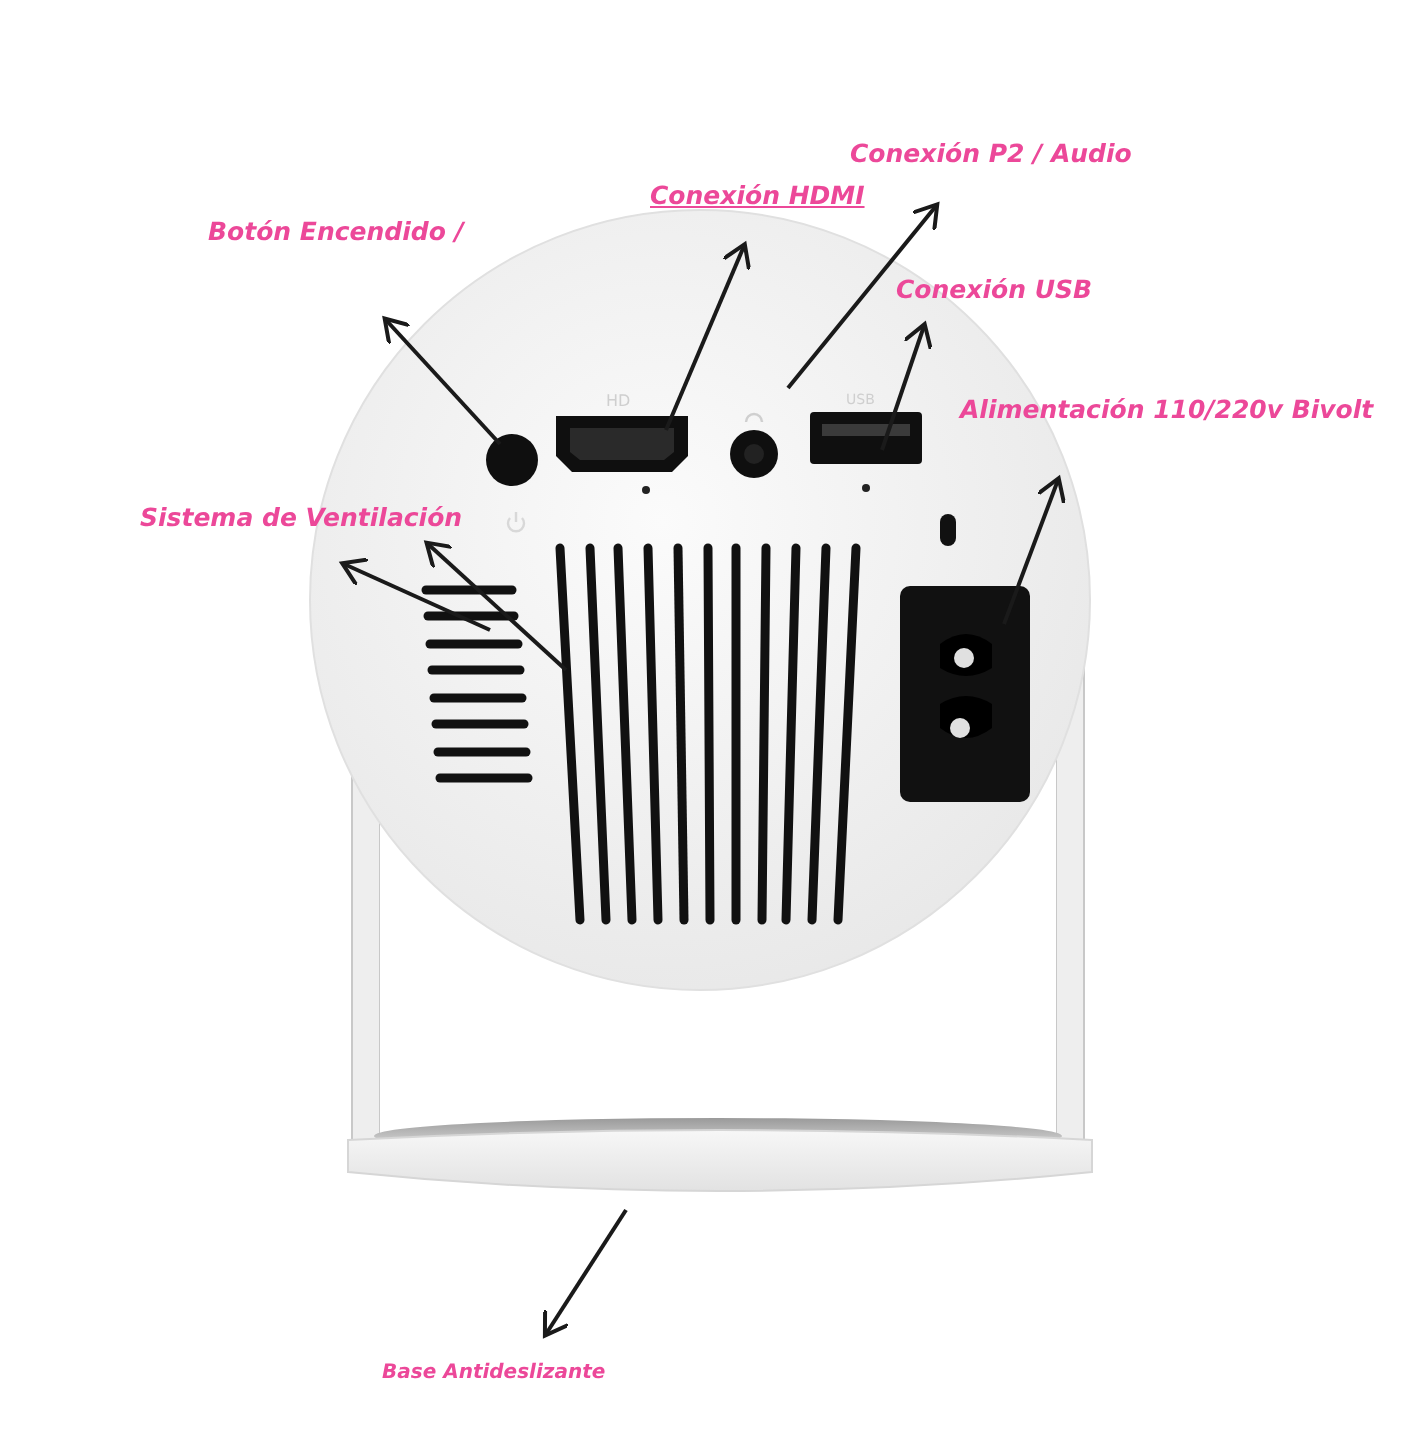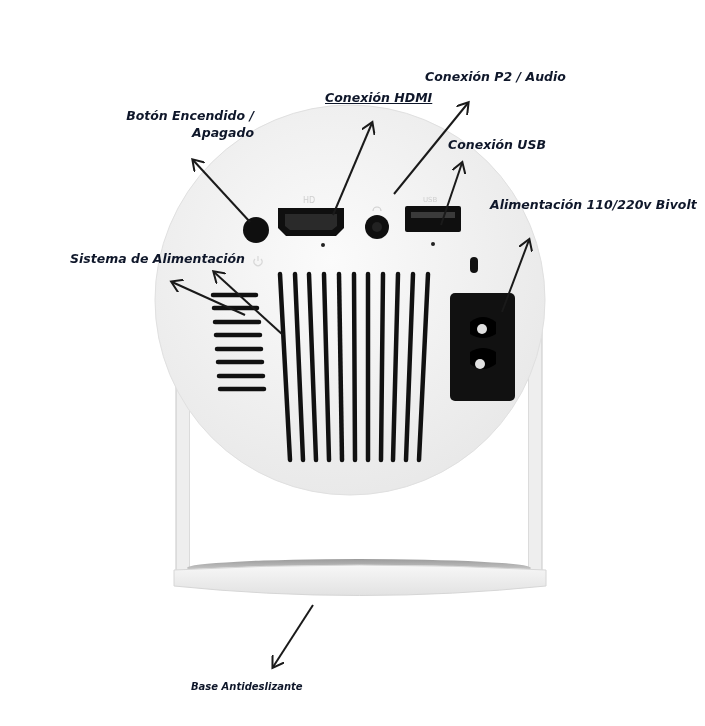--- a/index.html
+++ b/index.html
@@ -4,24 +4,24 @@
 <style>
   html, body { margin: 0; padding: 0; }
   body {
     width: 705px; height: 726px; position: relative; overflow: hidden;
     background: #ffffff;
     font-family: "DejaVu Sans", sans-serif;
   }
   .label {
     position: absolute;
     font-weight: bold; font-style: italic;
-    color: #0f172a; font-size: 12.5px; line-height: 17px;
+    color: #ec4899; font-size: 12.5px; line-height: 17px;
     white-space: nowrap;
   }
-  .label.center { text-align: right; }
+  .label.center { text-align: left; }
   .label.big { font-size: 10px; }
   svg.scene { position: absolute; left: 0; top: 0; }
 </style>
 </head>
 <body>
 
 <svg class="scene" width="705" height="726" viewBox="0 0 705 726">
   <defs>
     <linearGradient id="baseGrad" x1="0" y1="0" x2="0" y2="1">
       <stop offset="0" stop-color="#f7f7f7"></stop>
@@ -127,20 +127,19 @@
     <line x1="441" y1="225" x2="462" y2="163" marker-end="url(#arrowhead)"></line>
     <line x1="502" y1="312" x2="529" y2="240" marker-end="url(#arrowhead)"></line>
     <line x1="245" y1="315" x2="172" y2="282" marker-end="url(#arrowhead)"></line>
     <line x1="283" y1="335" x2="214" y2="272" marker-end="url(#arrowhead)"></line>
     <line x1="313" y1="605" x2="273" y2="667" marker-end="url(#arrowhead)"></line>
   </g>
 </svg>
 
 <div class="label center" style="left:104px; top:107px; width:150px;">
   <div>Botón Encendido /</div>
-  <div>Apagado</div>
 </div>
 <div class="label" style="left:325px; top:89px;text-decoration:underline;">Conexión HDMI</div>
 <div class="label" style="left:425px; top:68px;">Conexión P2 / Audio</div>
 <div class="label" style="left:448px; top:136px;">Conexión USB</div>
-<div class="label" style="left:490px; top:196px;">Alimentación 110/220v Bivolt</div>
-<div class="label" style="left:70px; top:250px;">Sistema de Alimentación</div>
+<div class="label" style="left:480px; top:196px;">Alimentación 110/220v Bivolt</div>
+<div class="label" style="left:70px; top:250px;">Sistema de Ventilación</div>
 <div class="label big" style="left:191px; top:678px;">Base Antideslizante</div>
 
 </body></html>

